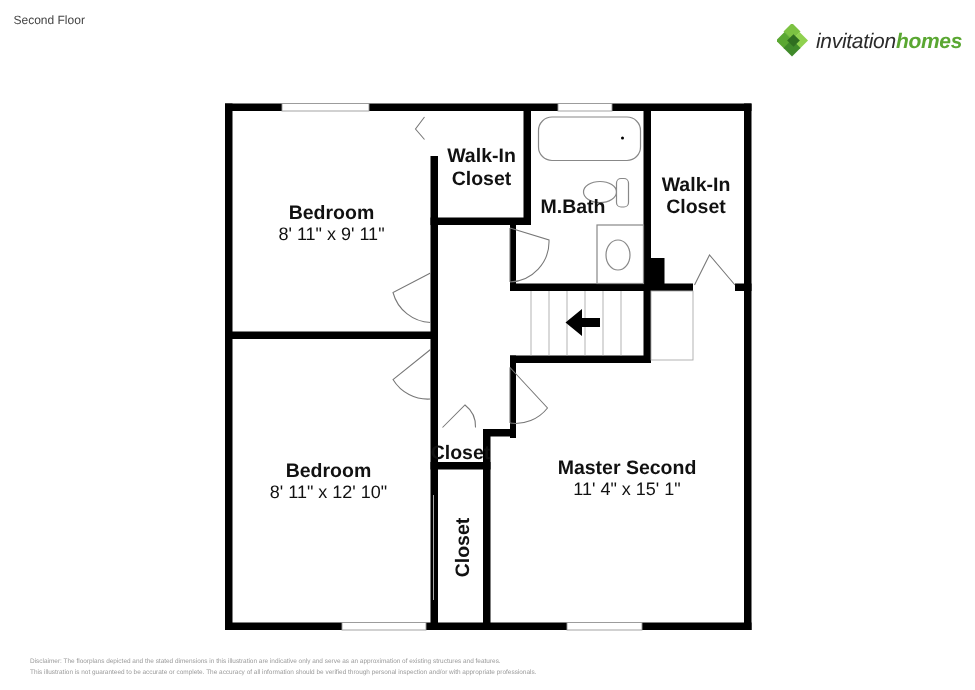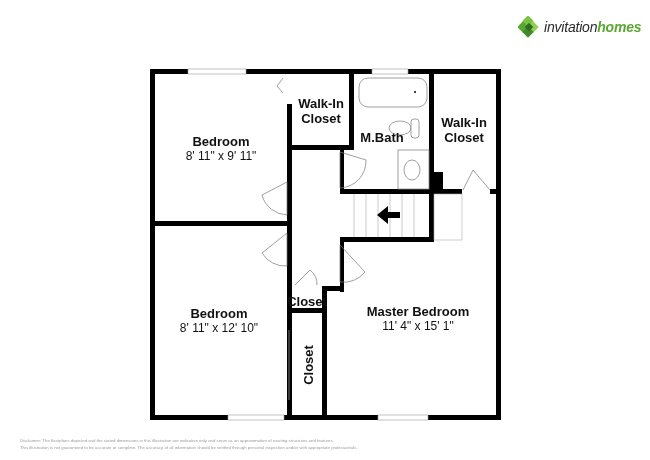--- a/index.html
+++ b/index.html
@@ -13,20 +13,21 @@
   .rl { position: absolute; text-align: center; color: #111; font-weight: bold; white-space: nowrap; transform: translate(-50%, 0); }
   .rl .n { font-size: 13px; line-height: 15px; }
   .rl .d { font-size: 12px; font-weight: normal; line-height: 14px; }
   .small-closet { font-size: 9.5px; }
   .vert { transform: translate(-50%, -50%) rotate(-90deg); }
 </style>
 </head>
 <body>
 
 <div class="hdr">
+  <div>Second Floor</div>
 </div>
 
 <div class="logo">
   <svg width="22" height="22" viewBox="0 0 22 22">
     <rect x="6" y="1" width="8" height="8" fill="#7cc242" transform="rotate(45 10 5)"></rect>
     <rect x="1" y="7" width="8" height="8" fill="#5aa732" transform="rotate(45 5 11)"></rect>
     <rect x="11" y="7" width="8" height="8" fill="#8fd14f" transform="rotate(45 15 11)"></rect>
     <rect x="6" y="12" width="8" height="8" fill="#3f8a2a" transform="rotate(45 10 16)"></rect>
     <rect x="8" y="8" width="6" height="6" fill="#2f6e20" transform="rotate(45 11 11)"></rect>
   </svg>
@@ -108,21 +109,21 @@
 
 <div class="rl" style="left:221px; top:134px;">
   <div class="n">Bedroom</div>
   <div class="d">8' 11" x 9' 11"</div>
 </div>
 <div class="rl" style="left:219px; top:306px;">
   <div class="n">Bedroom</div>
   <div class="d">8' 11" x 12' 10"</div>
 </div>
 <div class="rl" style="left:418px; top:304px;">
-  <div class="n">Master Bedroom</div>
+  <div class="n">Master Second</div>
   <div class="d">11' 4" x 15' 1"</div>
 </div>
 <div class="rl" style="left:321px; top:96px;">
   <div class="n">Walk-In</div>
   <div class="n">Closet</div>
 </div>
 <div class="rl" style="left:464px; top:115px;">
   <div class="n">Walk-In</div>
   <div class="n">Closet</div>
 </div>

